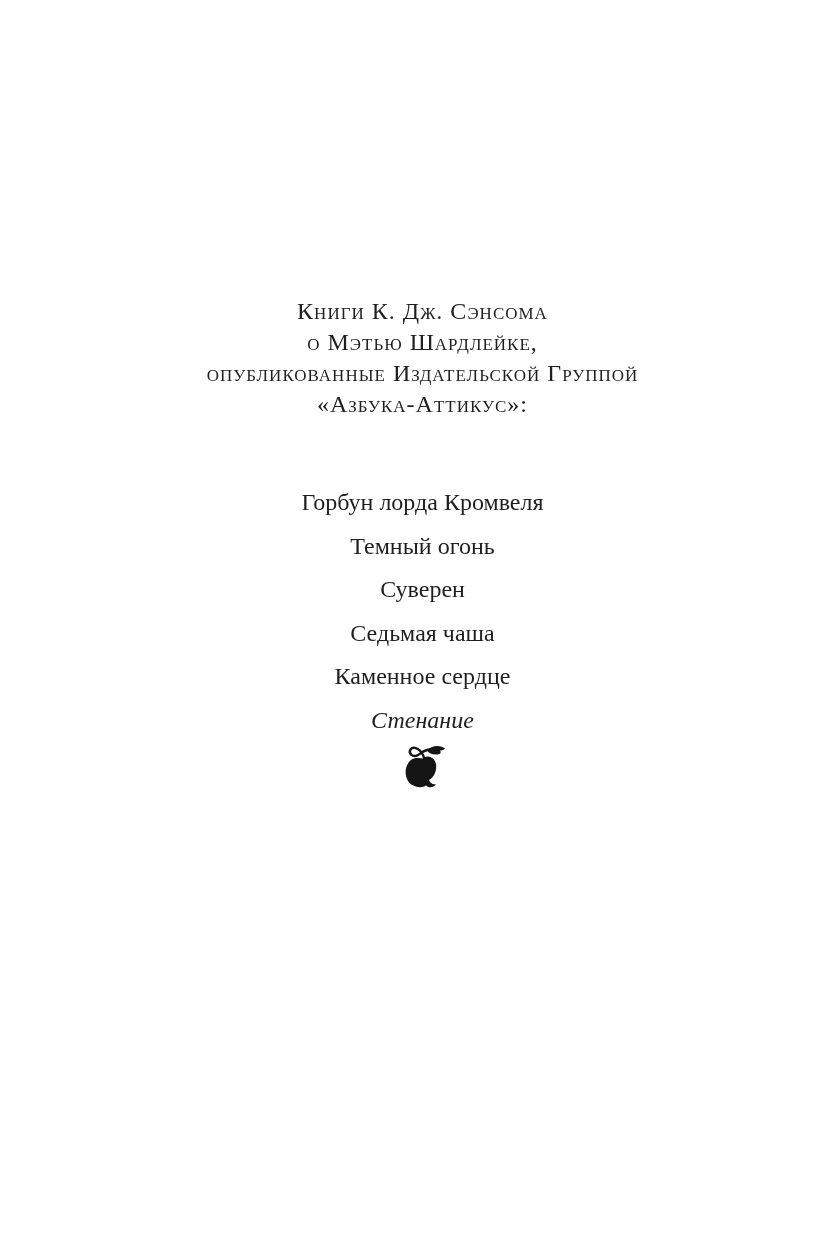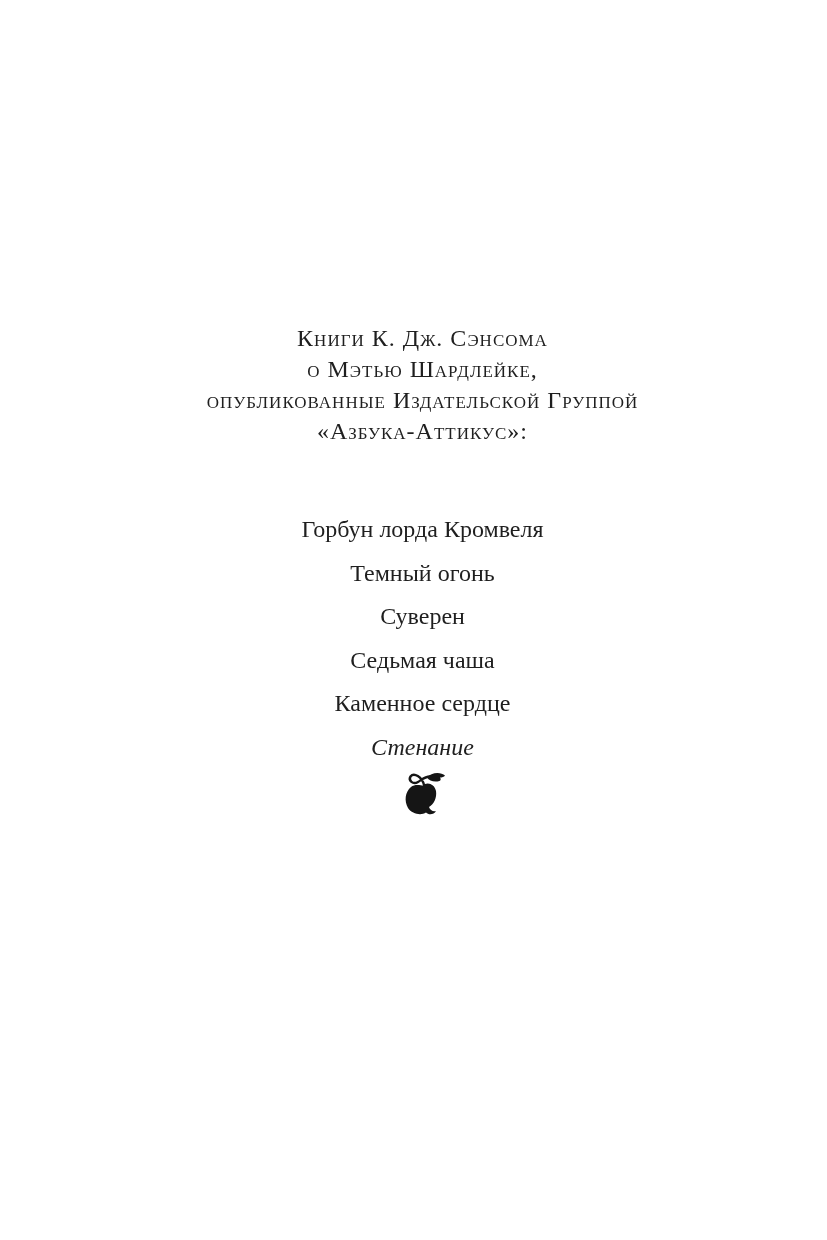--- a/index.html
+++ b/index.html
@@ -8,21 +8,20 @@
     background: #ffffff;
   }
   .page {
     position: relative;
     width: 827px;
     height: 888px;
     background: #ffffff;
     overflow: hidden;
     font-family: "Liberation Serif", serif;
     color: #1f1f1f;
-    margin-top: 27px;
   }
   .content {
     position: absolute;
     left: 9px;
     top: 0;
     width: 827px;
     text-align: center;
   }
   .header-block {
     position: absolute;

